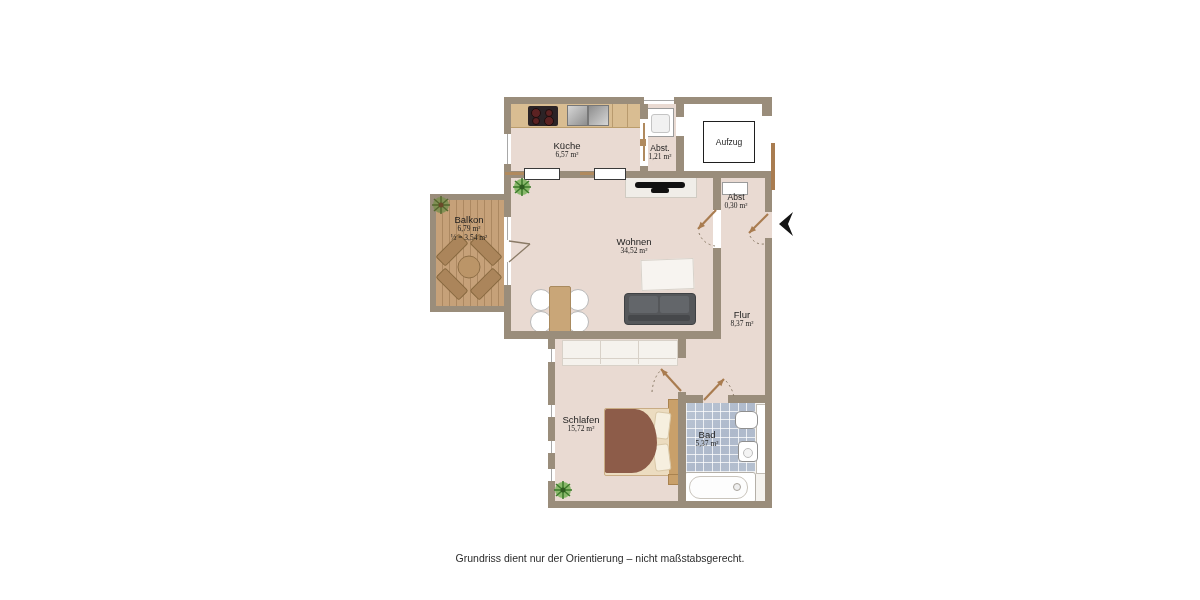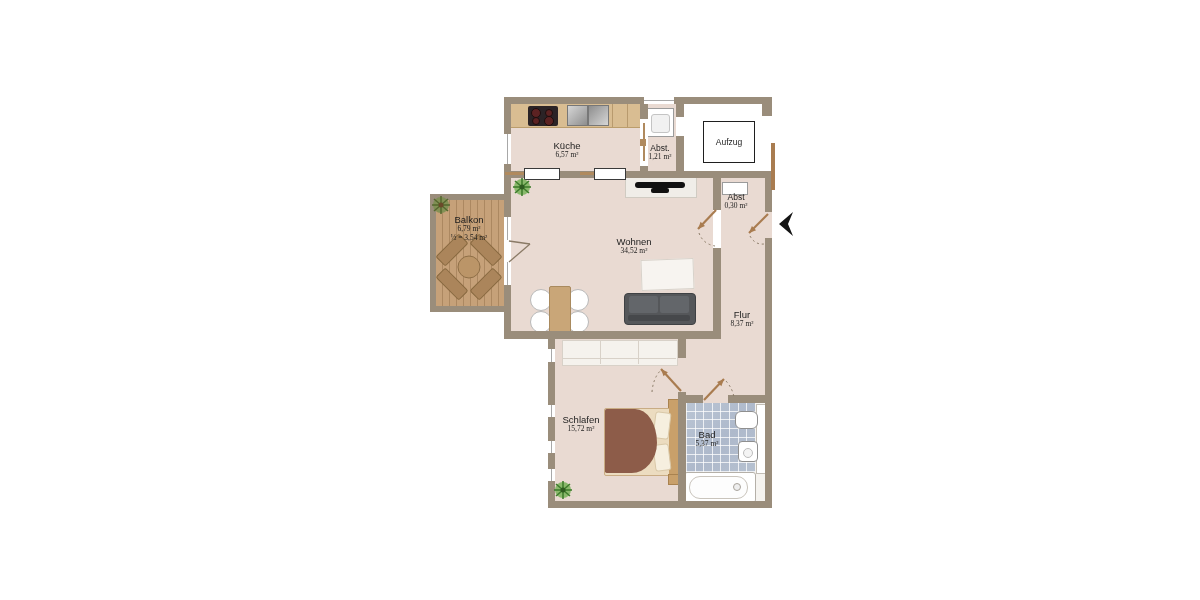--- a/index.html
+++ b/index.html
@@ -241,13 +241,14 @@
   <div class="rlabel" style="left:707px;top:429px;">
     <span class="rname">Bad</span>
     <span class="rarea">5,37 m²</span>
   </div>
   <div class="rlabel" style="left:469px;top:214px;">
     <span class="rname">Balkon</span>
     <span class="rarea">6,79 m²</span>
     <span class="rarea">½ = 3,54 m²</span>
   </div>
 
+  <div class="caption">Grundriss dient nur der Orientierung – nicht maßstabsgerecht.</div>
 </div>
 
 </body></html>

